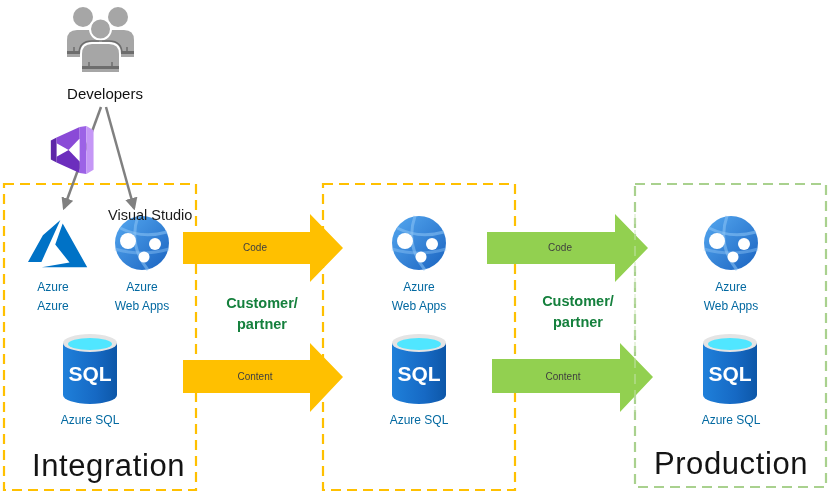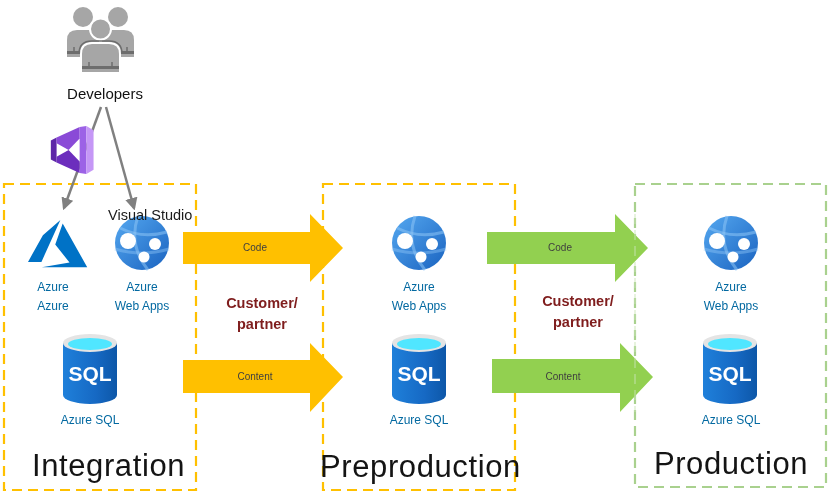--- a/index.html
+++ b/index.html
@@ -11,21 +11,21 @@
     font-family: "Liberation Sans", sans-serif;
     color: #1a1a1a;
   }
   #shapes { position: absolute; left: 0; top: 0; }
   .txt { position: absolute; white-space: nowrap; }
   .center { text-align: center; }
   .svc { font-size: 12px; line-height: 19px; color: #0369a1; }
   .svc span { display: block; }
   .title { font-size: 31px; line-height: 30px; color: #141414; letter-spacing: 0.6px; }
   .arrow-label { font-size: 10px; line-height: 18px; color: #3f3f3f; }
-  .actor { font-size: 14.5px; line-height: 21px; font-weight: bold; color: #7f1d1d; }
+  .actor { font-size: 14.5px; line-height: 21px; font-weight: bold; color: #15803d; }
   .actor span { display: block; }
   .dev-label { font-size: 15px; line-height: 18px; font-weight: normal; color: #111; }
   .tool-label { font-size: 14.5px; line-height: 18px; color: #1a1a1a; }
 </style>
 </head>
 <body>
 
 <div id="canvas">
 
   <svg id="shapes" width="831" height="495" viewBox="0 0 831 495">
@@ -141,21 +141,20 @@
     <span>Web Apps</span>
   </div>
   <div class="txt center svc" style="left:40px; top:411px; width:100px;">Azure SQL</div>
   <div class="txt title" style="left:32px; top:451px;">Integration</div>
 
   <div class="txt center svc" style="left:374px; top:278px; width:90px;">
     <span>Azure</span>
     <span>Web Apps</span>
   </div>
   <div class="txt center svc" style="left:369px; top:411px; width:100px;">Azure SQL</div>
-  <div class="txt center title" style="left:320px; top:452px; width:200px;">Preproduction</div>
 
   <div class="txt center svc" style="left:686px; top:278px; width:90px;">
     <span>Azure</span>
     <span>Web Apps</span>
   </div>
   <div class="txt center svc" style="left:681px; top:411px; width:100px;">Azure SQL</div>
   <div class="txt center title" style="left:631px; top:449px; width:200px;">Production</div>
 
   <div class="txt center arrow-label" style="left:215px; top:239px; width:80px;">Code</div>
   <div class="txt center arrow-label" style="left:215px; top:368px; width:80px;">Content</div>

